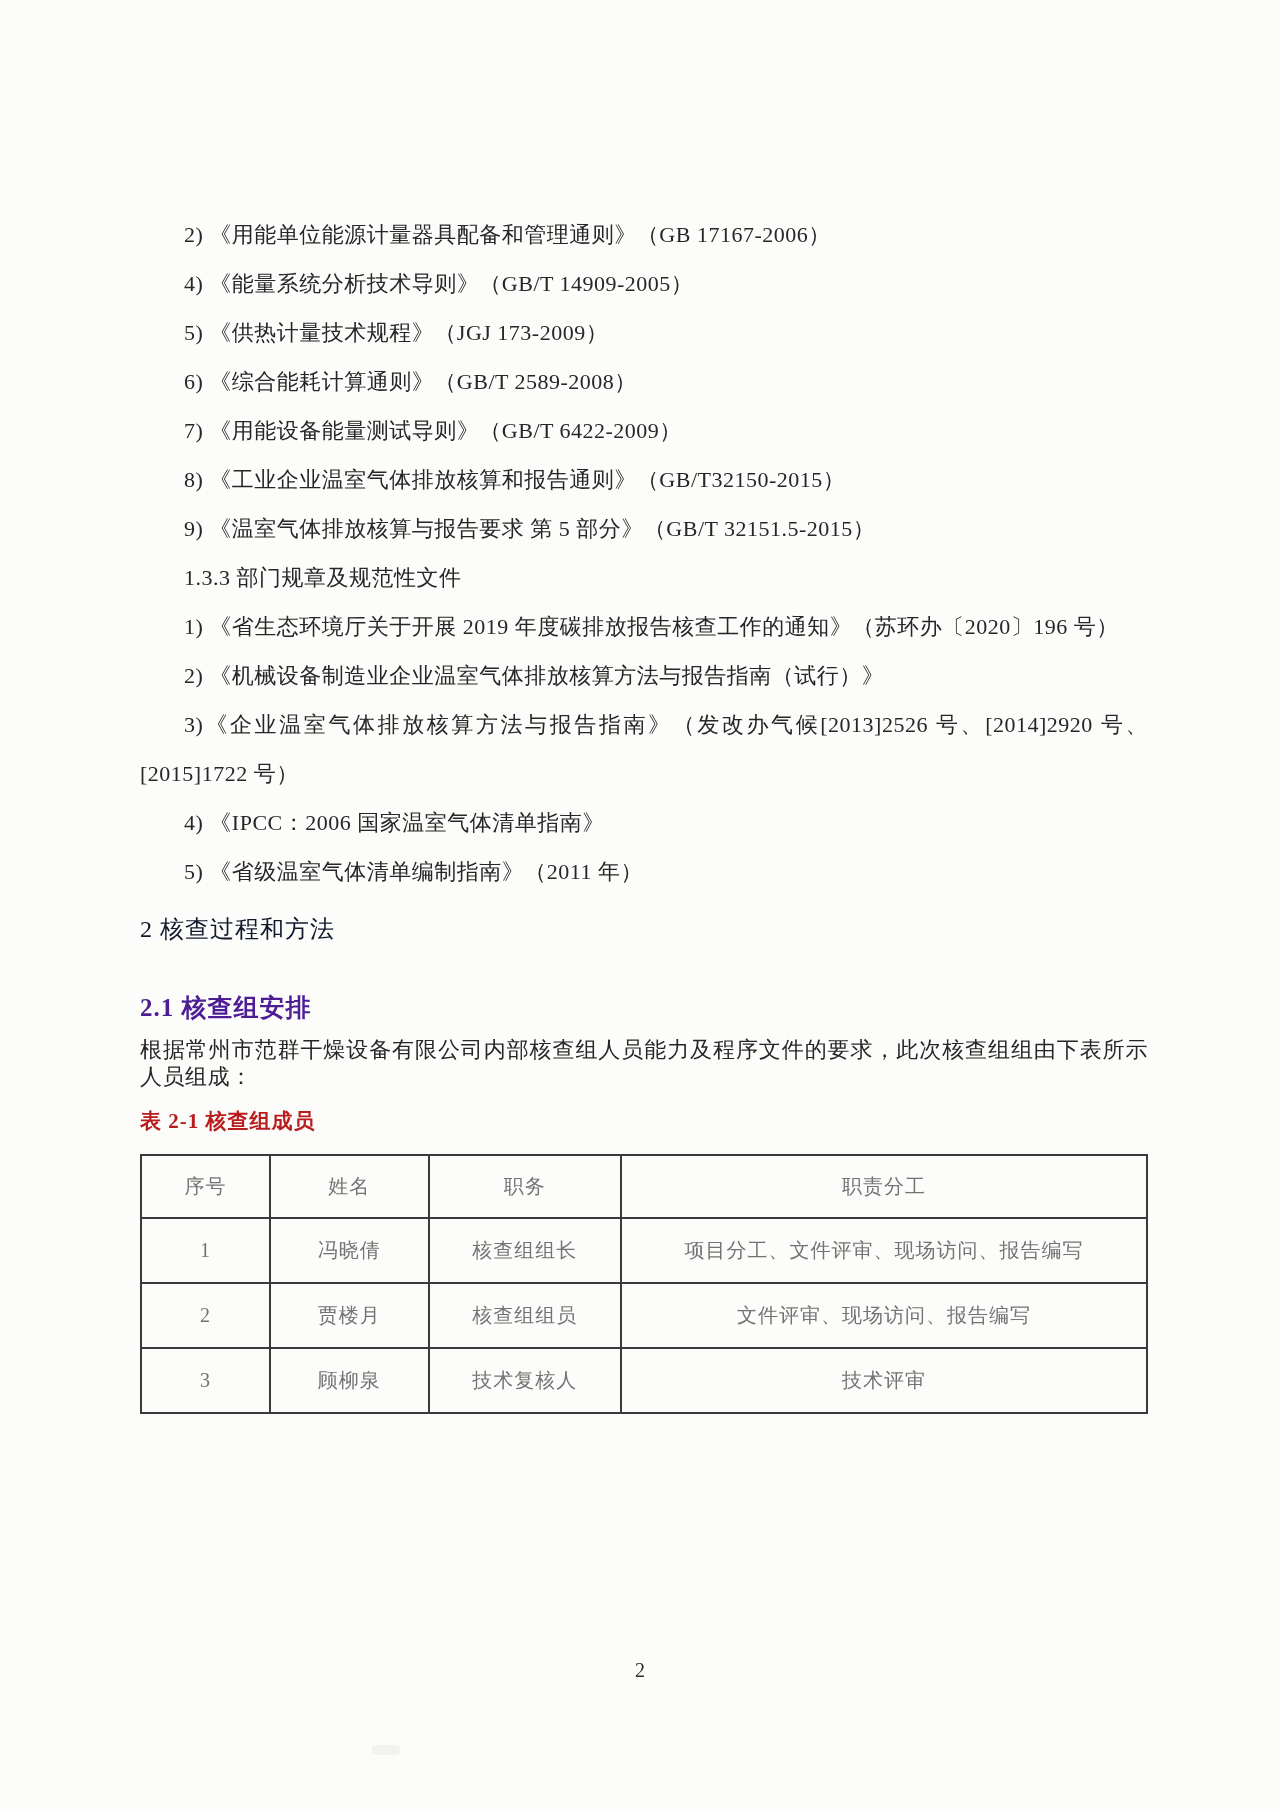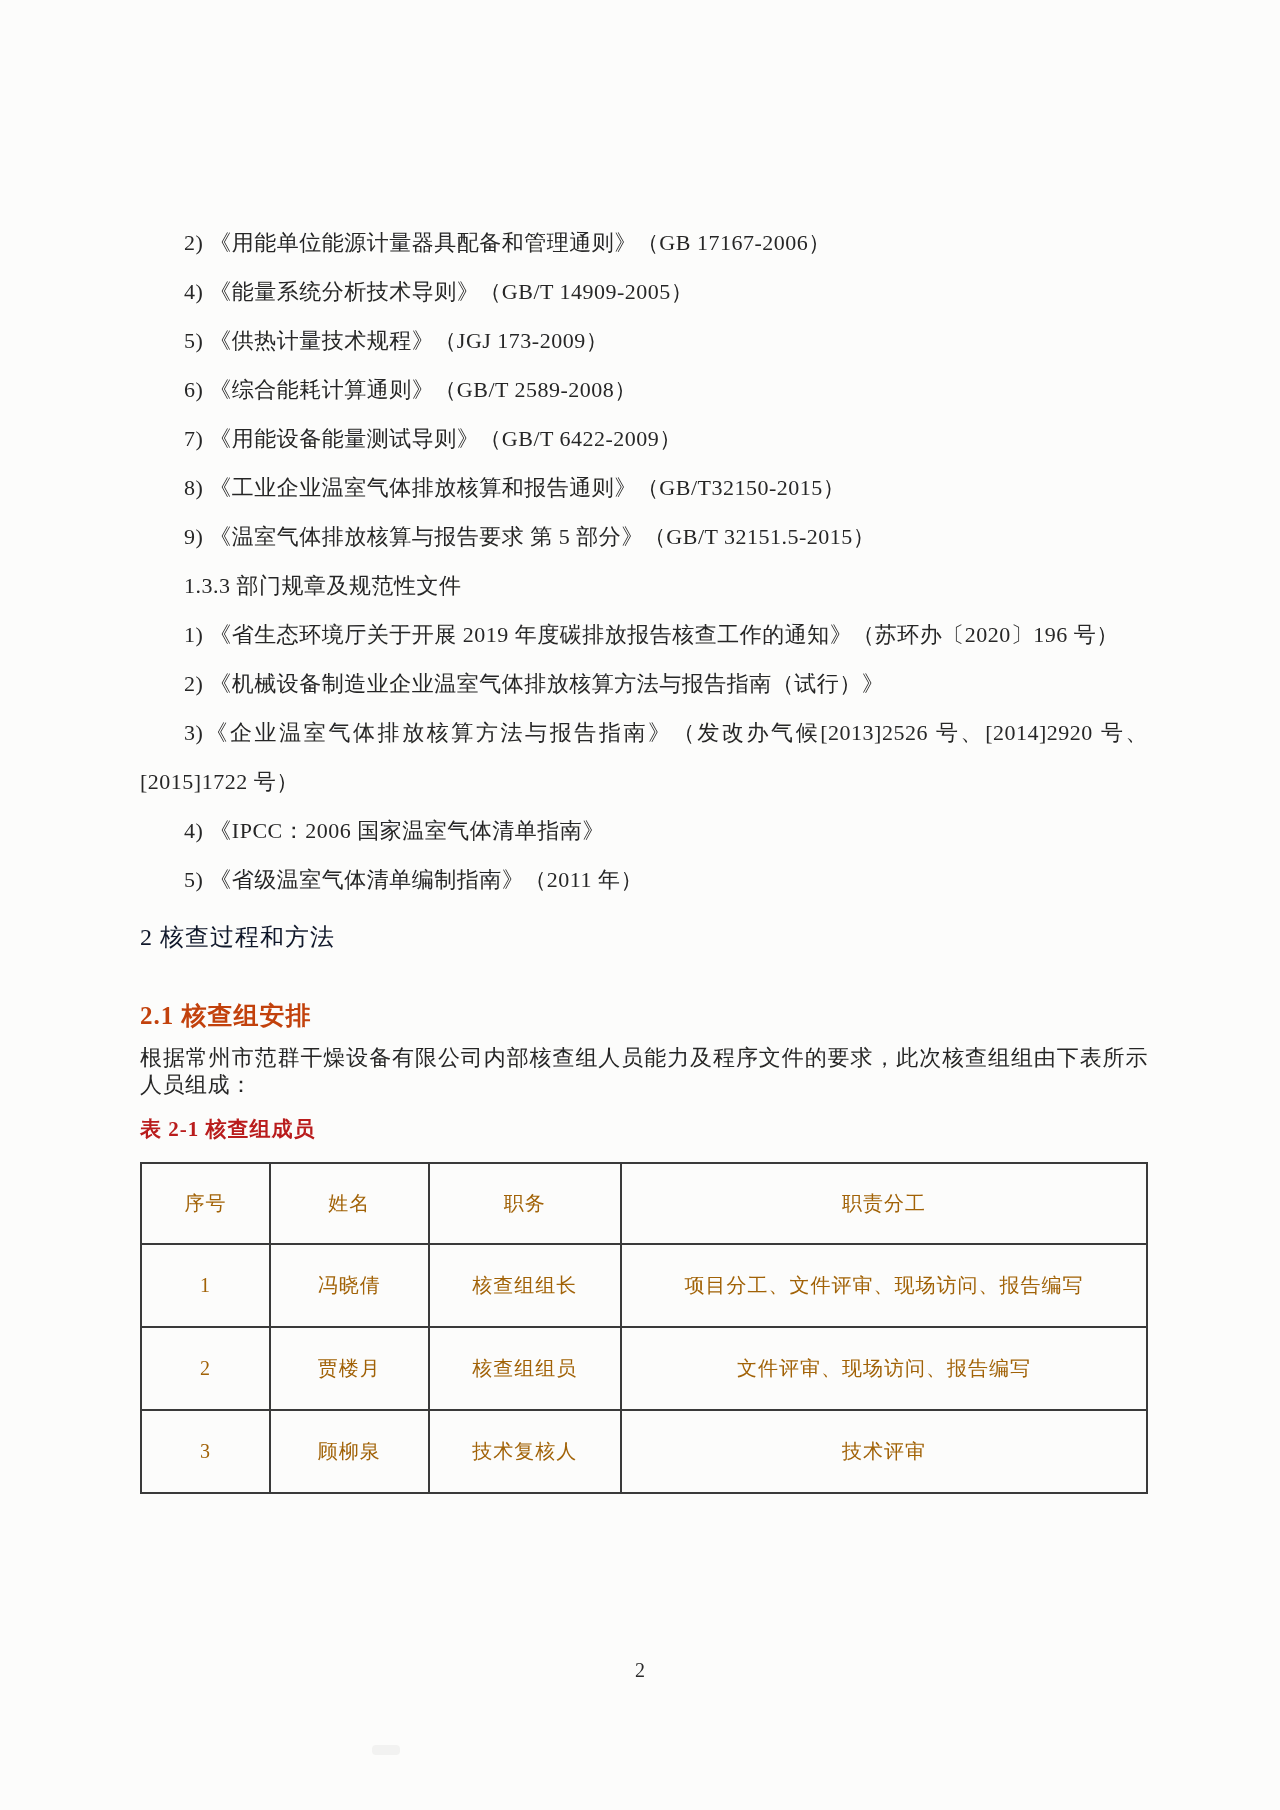--- a/index.html
+++ b/index.html
@@ -6,21 +6,21 @@
   .page{
     position:relative;
     width:1280px;height:1810px;
     background:#fcfcfb;
     font-family:"Liberation Serif","DejaVu Serif",serif;
     color:#262626;
     overflow:hidden;
   }
   .content{
     position:absolute;
-    left:140px;top:8px;
+    left:140px;top:0;
     width:1008px;
   }
   .content > :first-child{margin-top:210px;}
   p.li{
     margin:0;
     font-size:22px;
     line-height:49px;
     text-indent:44px;
     text-align:justify;
     letter-spacing:0.5px;
@@ -31,21 +31,21 @@
     line-height:34px;
     font-weight:400;
     color:#0f172a;
     letter-spacing:1px;
   }
   h2.sec{
     margin:46px 0 0 0;
     font-size:25px;
     line-height:32px;
     font-weight:700;
-    color:#c2410c;
+    color:#4c1d95;
     letter-spacing:1px;
   }
   p.para{
     margin:12px 0 0 0;
     font-size:22px;
     line-height:27px;
     text-align:justify;
     letter-spacing:0.5px;
   }
   .caption{
@@ -62,23 +62,23 @@
     width:1008px;
     border-collapse:collapse;
     table-layout:fixed;
   }
   table.members th, table.members td{
     border:2px solid #3a3a3a;
     text-align:center;
     vertical-align:middle;
     font-size:20px;
     font-weight:400;
-    color:#a16207;
+    color:#737373;
     letter-spacing:1px;
-    padding:17px;
+    padding:8px;
     margin-top:24px;
   }
   table.members th{height:45px;}
   table.members td{height:47px;}
   col.c1{width:12.8%;}
   col.c2{width:15.8%;}
   col.c3{width:19.1%;}
   col.c4{width:52.3%;}
   .pageno{
     position:absolute;

